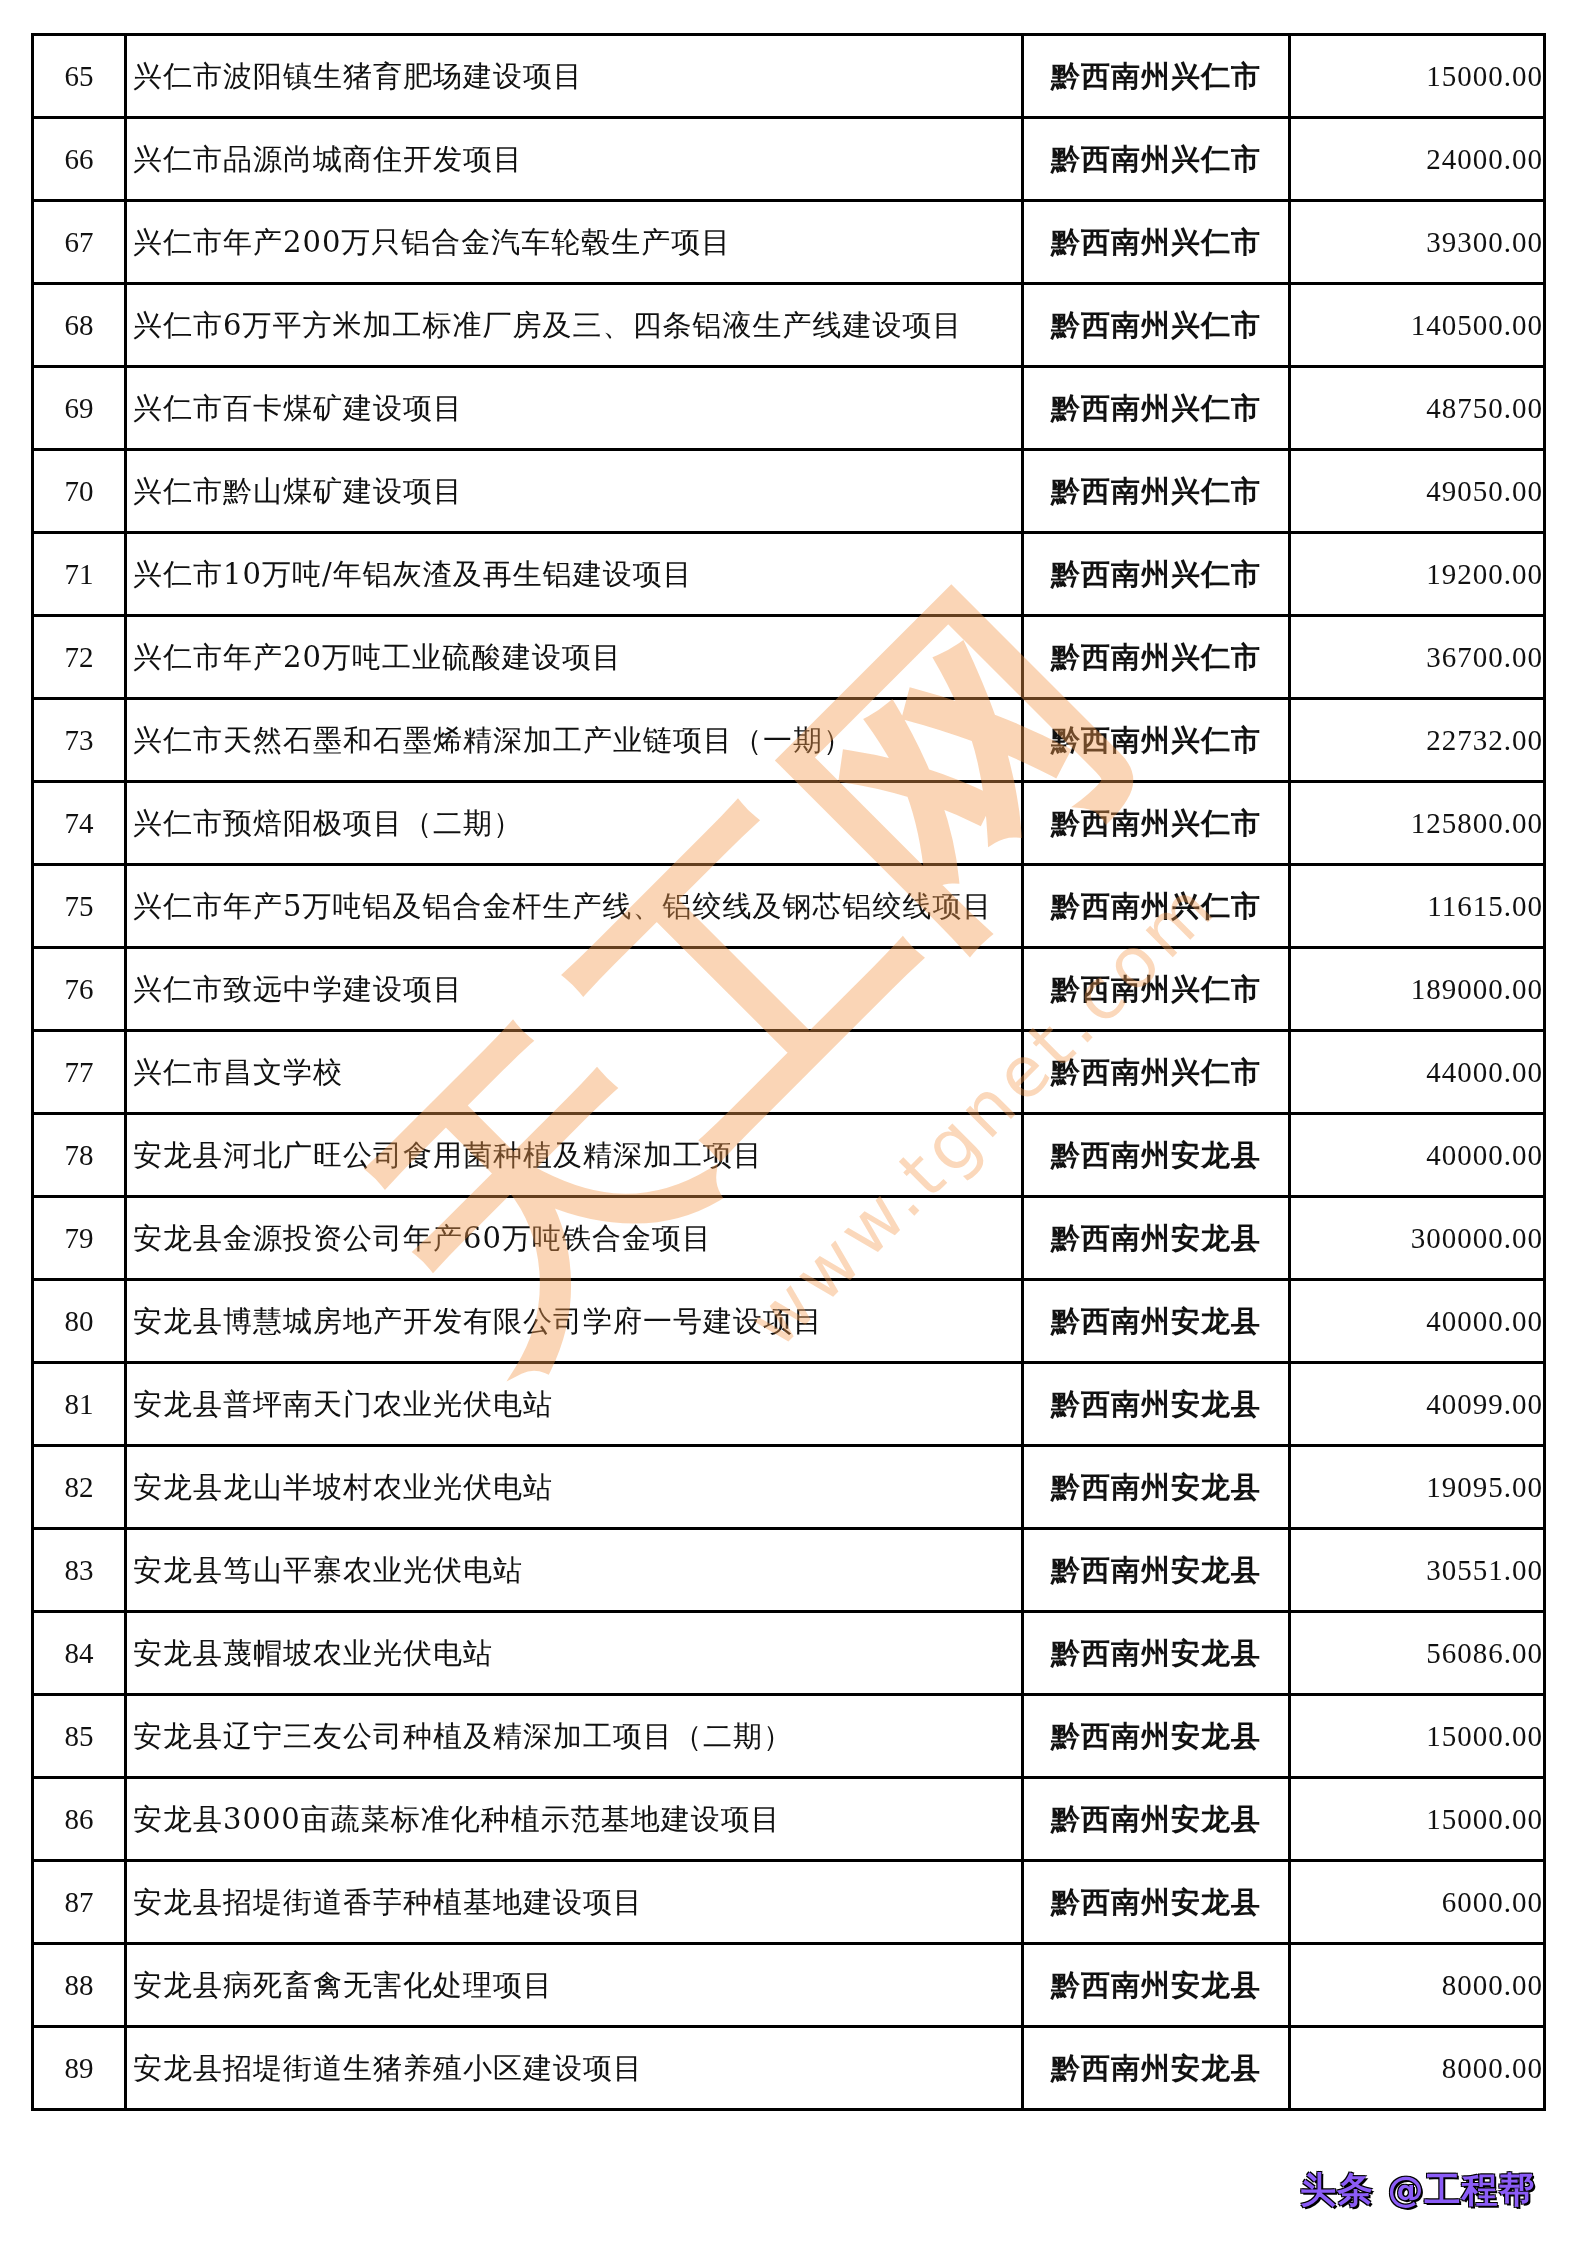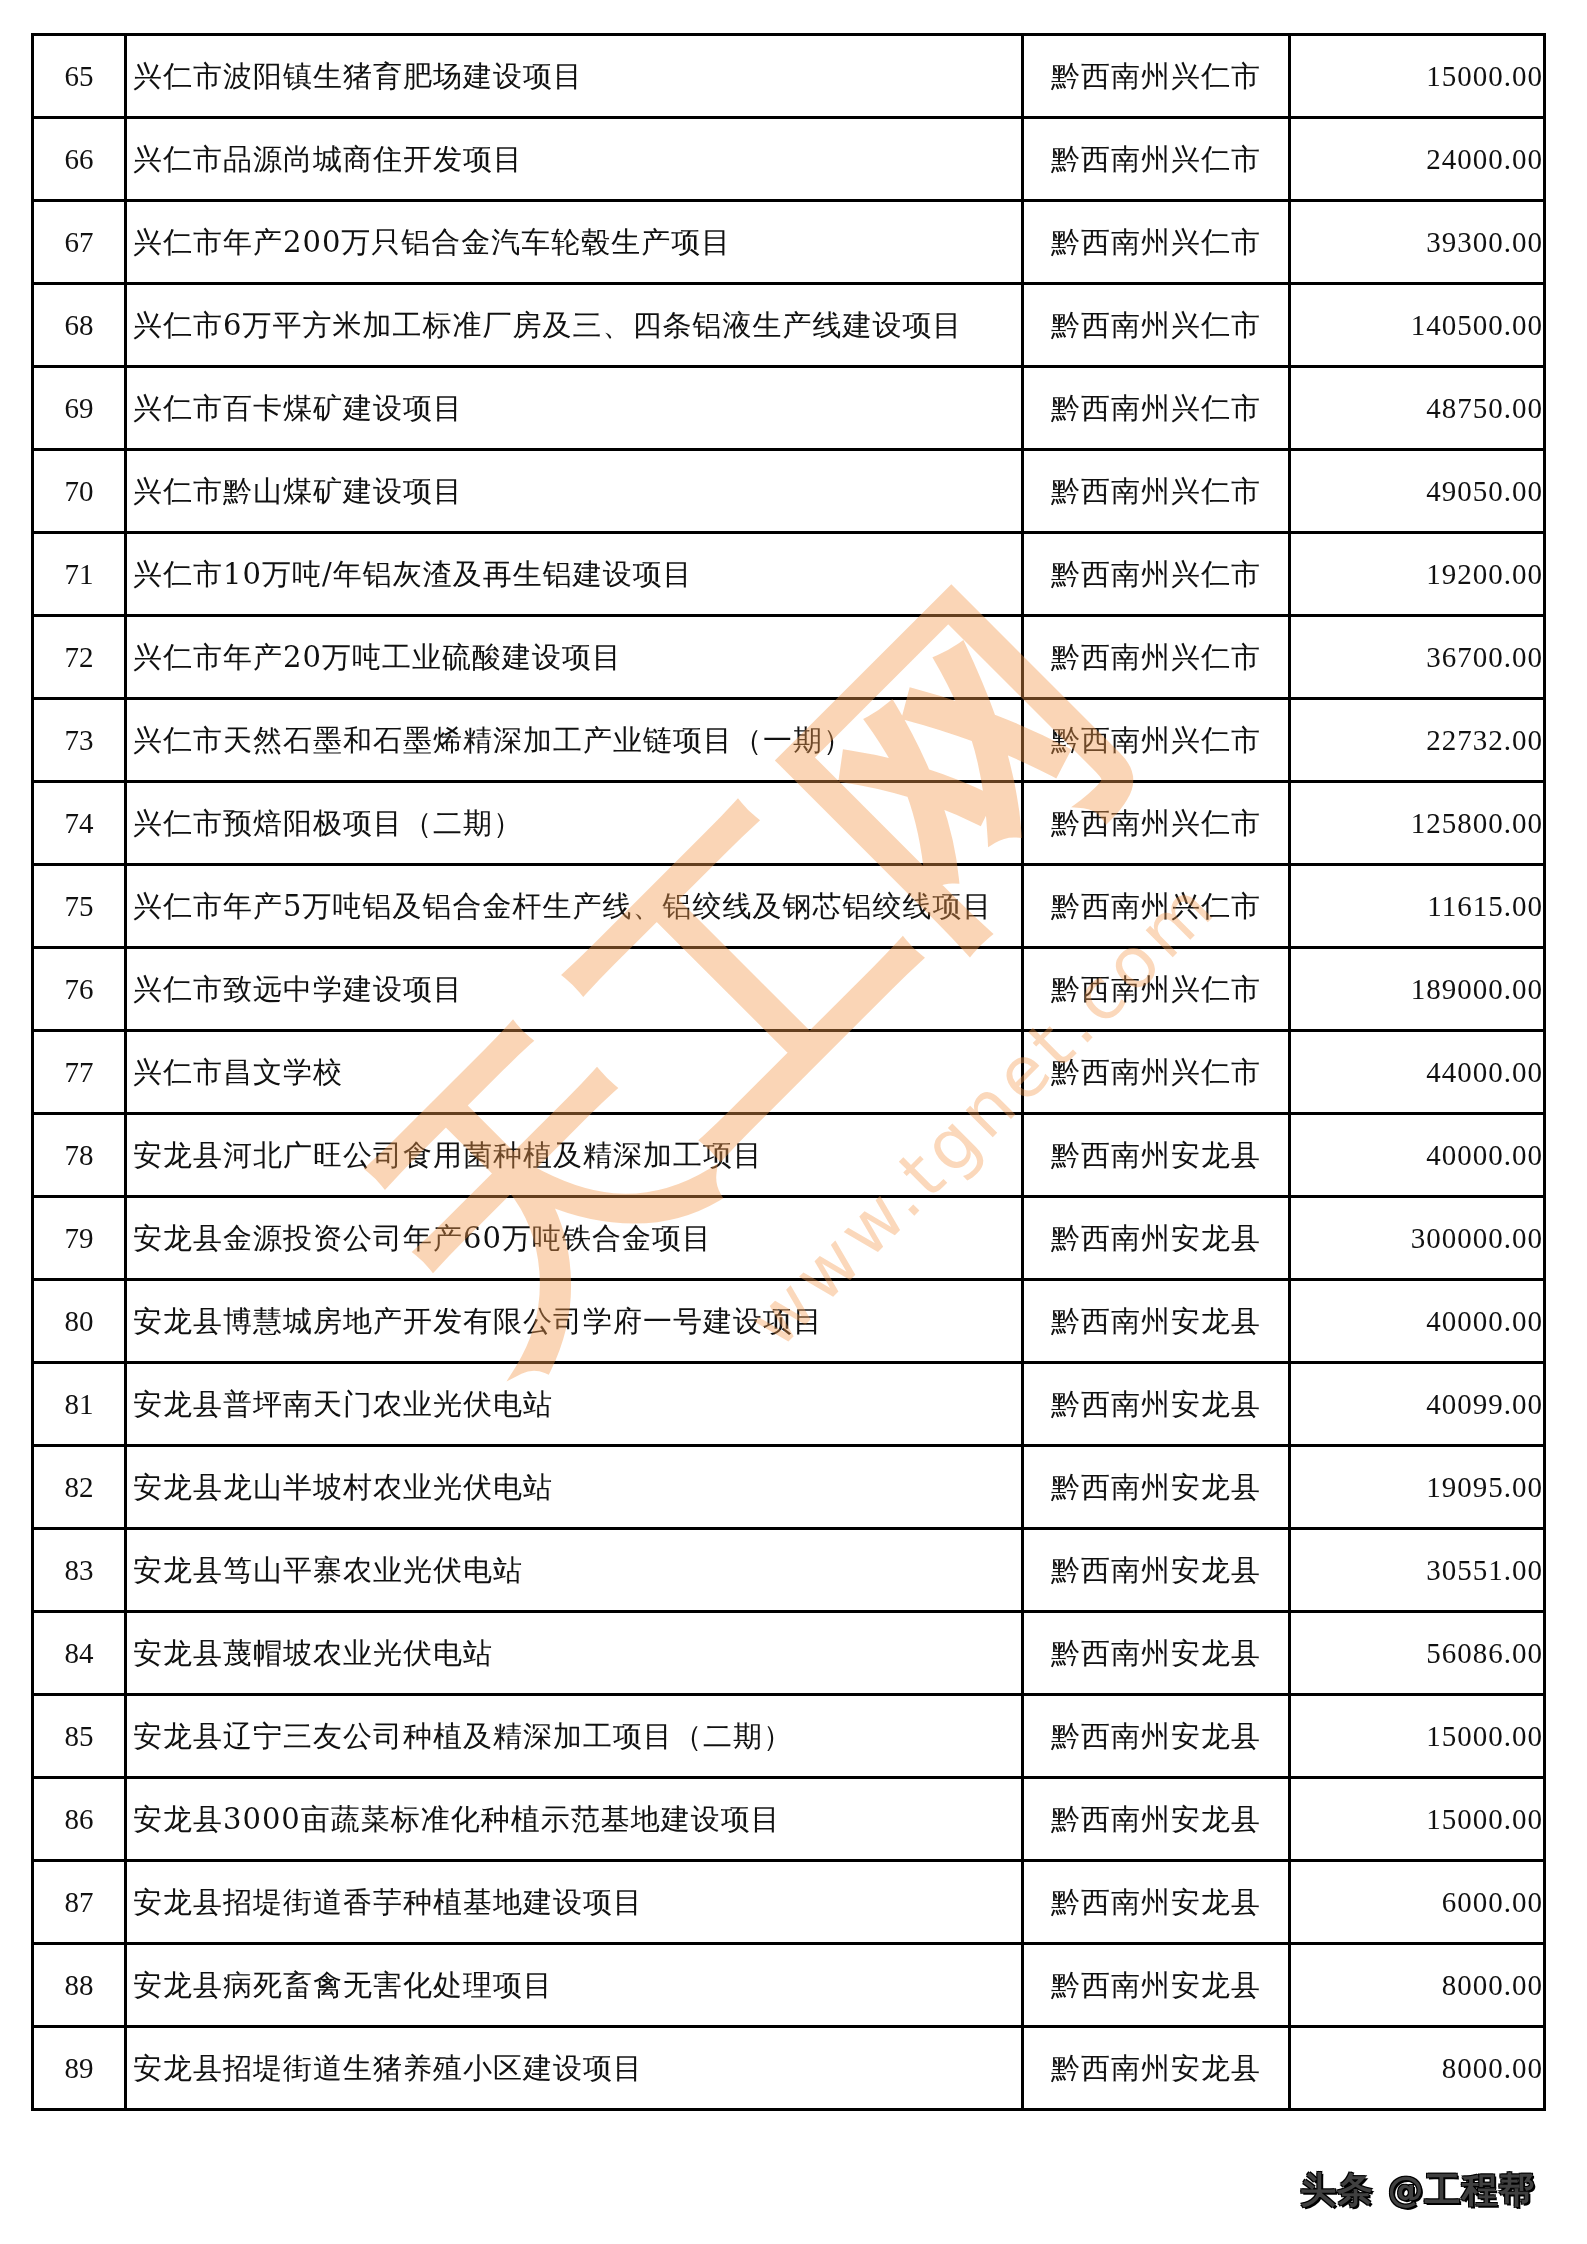--- a/index.html
+++ b/index.html
@@ -46,20 +46,21 @@
     width: 874px;
     text-align: left;
     padding-left: 6px !important;
     padding-right: 14px !important;
     letter-spacing: 1px;
   }
   td.c-region {
     width: 264px;
     text-align: center;
     letter-spacing: 1px;
+    font-weight: bold;
   }
   td.c-amount {
     text-align: right;
     font-family: "Liberation Serif", "DejaVu Serif", serif;
     font-size: 30px;
     letter-spacing: 1px;
   }
   .watermark {
     position: absolute;
     left: 0; top: 0;
@@ -67,21 +68,21 @@
     pointer-events: none;
     opacity: 0.55;
   }
   .corner-mark {
     position: absolute;
     left: 1300px;
     top: 2166px;
     font-family: "DejaVu Sans", "Liberation Sans", sans-serif;
     font-size: 36px;
     font-weight: bold;
-    color: #404040;
+    color: #8b5cf6;
     text-shadow: 2px 2px 0 #000, -1px -1px 0 #000, 1px -1px 0 #000, -1px 1px 0 #000;
     letter-spacing: 1px;
     white-space: nowrap;
   }
 </style>
 </head>
 <body>
 
 <div class="page">
 

